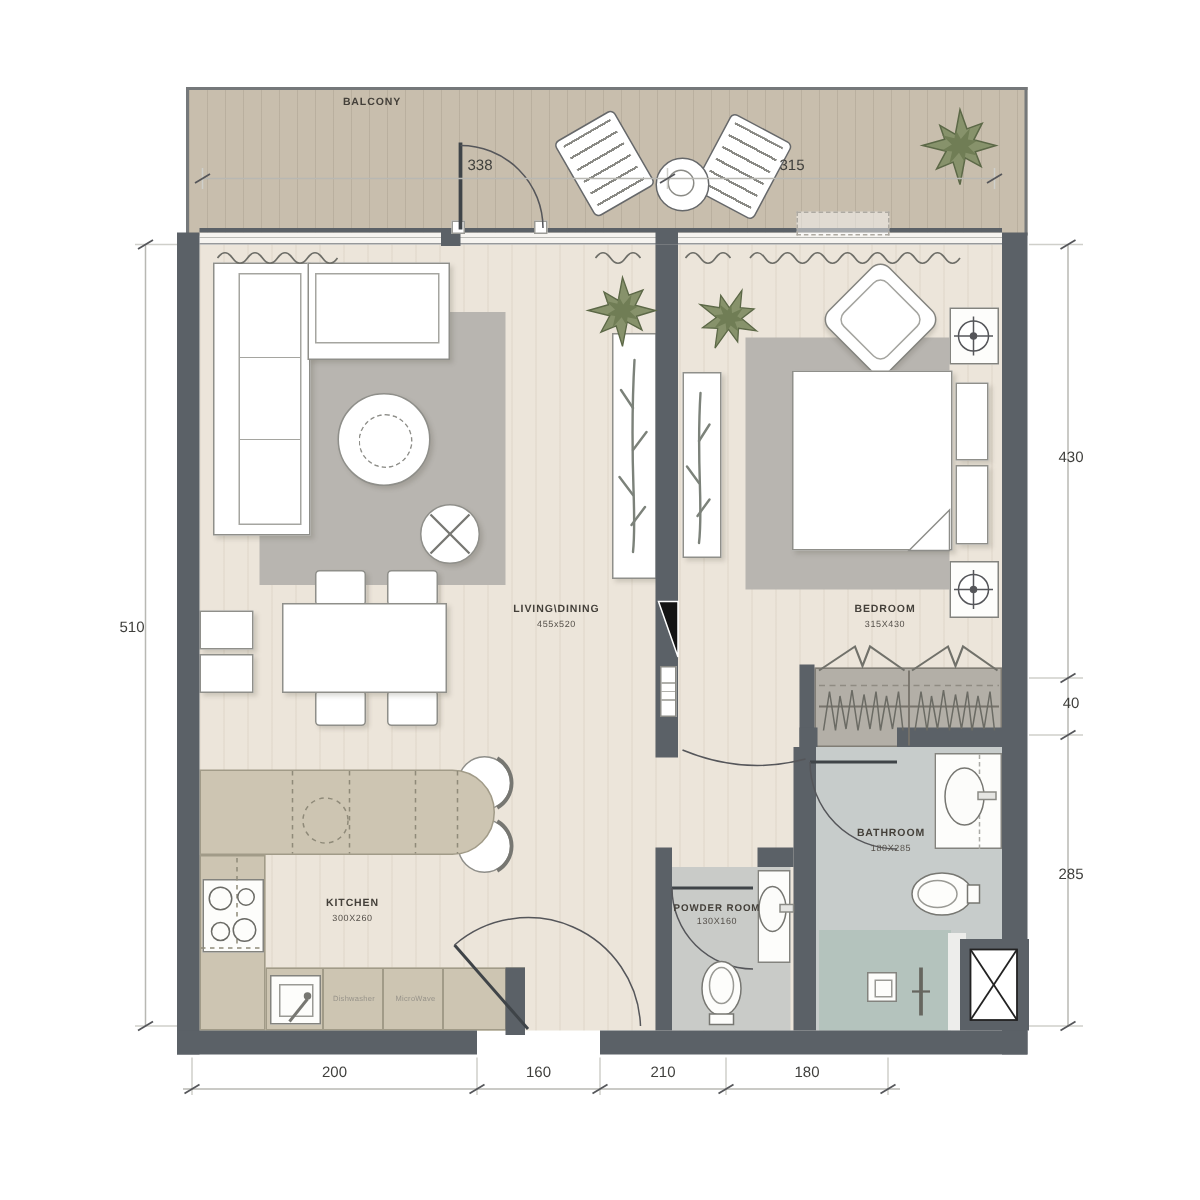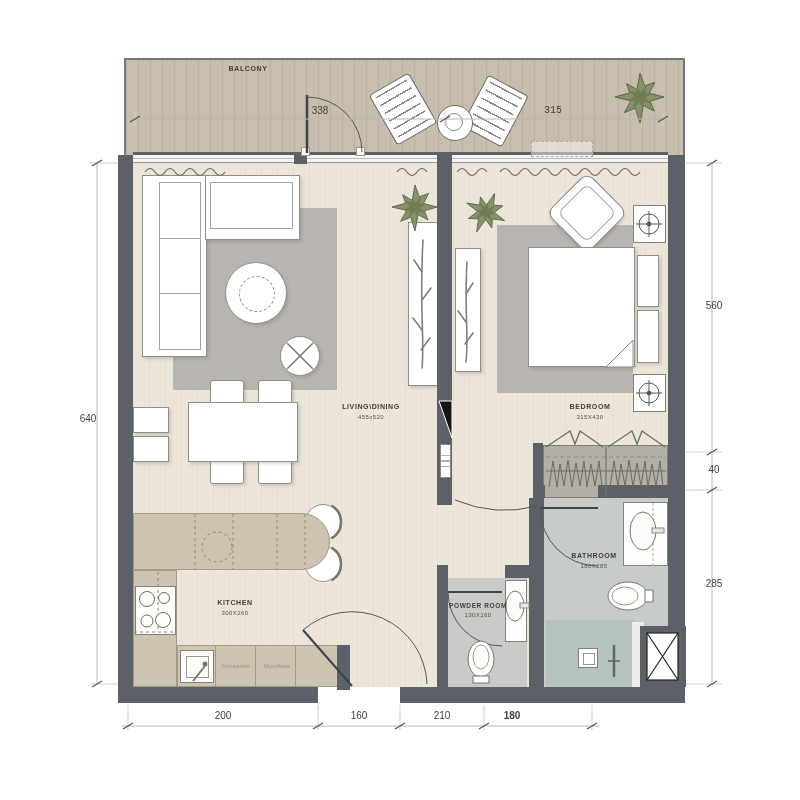--- a/index.html
+++ b/index.html
@@ -307,23 +307,23 @@
   <div class="rlabel" style="left:428px;top:601px;width:100px;font-size:6.5px;">
     <div>POWDER ROOM</div>
     <div class="rsize">130X160</div>
   </div>
   <div class="rlabel" style="left:544px;top:551px;width:100px;">
     <div>BATHROOM</div>
     <div class="rsize">180X285</div>
   </div>
 
   <div class="dimtxt" style="left:300px;top:105px;">338</div>
-  <div class="dimtxt" style="left:533px;top:105px;font-family:Liberation Mono, monospace;">315</div>
-  <div class="dimtxt" style="left:68px;top:413px;">640</div>
-  <div class="dimtxt" style="left:694px;top:300px;">560</div>
+  <div class="dimtxt" style="left:508px;top:105px;">315</div>
+  <div class="dimtxt" style="left:68px;top:413px;">510</div>
+  <div class="dimtxt" style="left:694px;top:300px;">430</div>
   <div class="dimtxt" style="left:694px;top:464px;">40</div>
   <div class="dimtxt" style="left:694px;top:578px;">285</div>
   <div class="dimtxt" style="left:203px;top:710px;">200</div>
   <div class="dimtxt" style="left:339px;top:710px;">160</div>
   <div class="dimtxt" style="left:422px;top:710px;">210</div>
-  <div class="dimtxt" style="left:492px;top:710px;font-weight:bold;">180</div>
+  <div class="dimtxt" style="left:518px;top:710px;">180</div>
 
 </div>
 
 </body></html>

